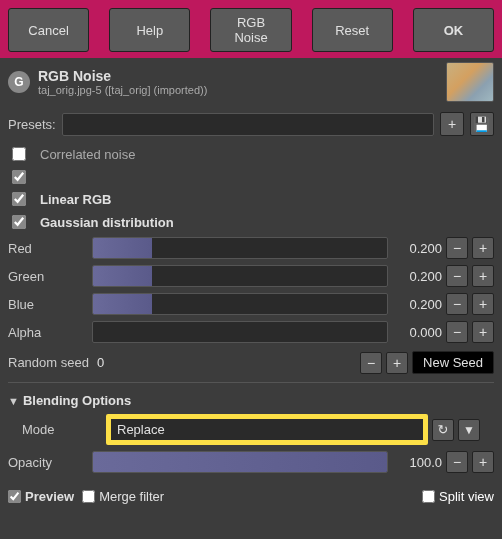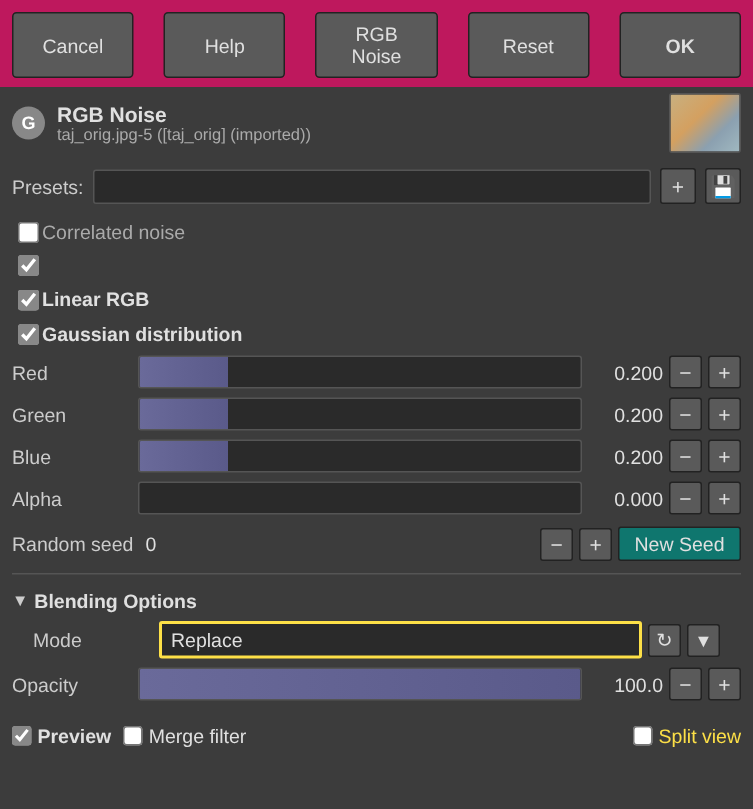--- a/index.html
+++ b/index.html
@@ -130,22 +130,22 @@
     .content {
       padding: 4px 8px;
       display: flex;
       flex-direction: column;
       gap: 2px;
     }
 
     
     .checkbox-row {
       display: flex;
-      align-items: flex-end;
-      gap: 2px;
+      align-items: flex-start;
+      gap: 14px;
       padding: 3px 4px;
     }
     .checkbox-row input[type="checkbox"] {
       width: 14px;
       height: 14px;
       accent-color: #888;
       cursor: pointer;
     }
     .checkbox-label {
       color: #e0e0e0;
@@ -232,21 +232,21 @@
       border: 1px solid #222;
       color: #e0e0e0;
       font-size: 14px;
       cursor: pointer;
       border-radius: 2px;
       display: flex;
       align-items: center;
       justify-content: center;
     }
     .new-seed-btn {
-      background: #0f766e;
+      background: #000000;
       border: 1px solid #222;
       color: #e0e0e0;
       padding: 3px 10px;
       font-size: 13px;
       cursor: pointer;
       border-radius: 2px;
     }
 
     
     .divider {
@@ -281,21 +281,21 @@
     }
     .mode-label {
       width: 80px;
       color: #ccc;
       font-size: 13px;
     }
     .mode-select {
       flex: 1;
       background: #2a2a2a;
       color: #e0e0e0;
-      border: 2px solid #fde047;
+      border: 5px solid #fde047;
       padding: 3px 6px;
       font-size: 13px;
       border-radius: 2px;
       appearance: none;
       cursor: pointer;
     }
     .mode-reset-btn {
       width: 22px;
       height: 22px;
       background: #5a5a5a;
@@ -363,21 +363,21 @@
     .split-check {
       display: flex;
       align-items: center;
       gap: 4px;
     }
     .split-check input[type="checkbox"] {
       accent-color: #888;
       cursor: pointer;
     }
     .split-check label {
-      color: #fde047;
+      color: #ffffff;
       font-size: 13px;
       cursor: pointer;
     }
   </style>
 </head>
 <body>
 
 <div class="dialog">
 
   <div class="toolbar">

